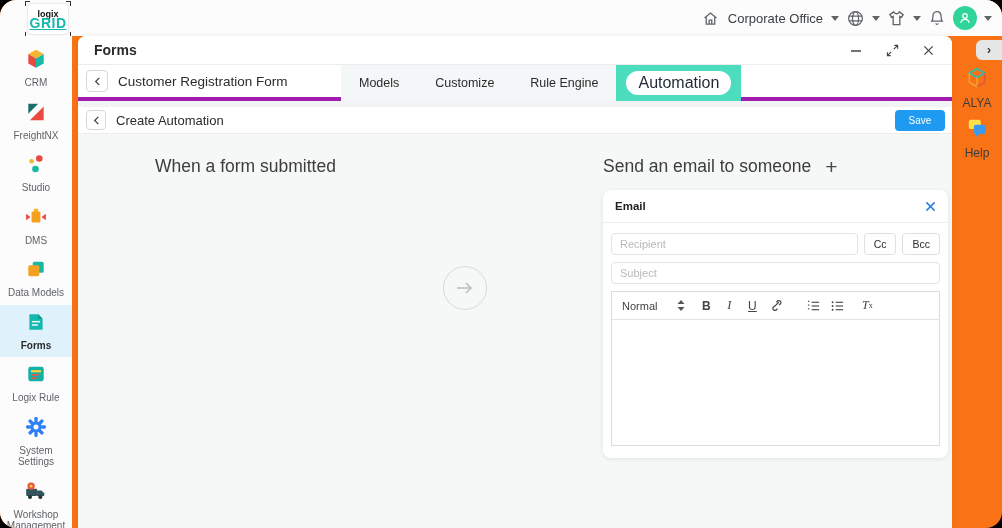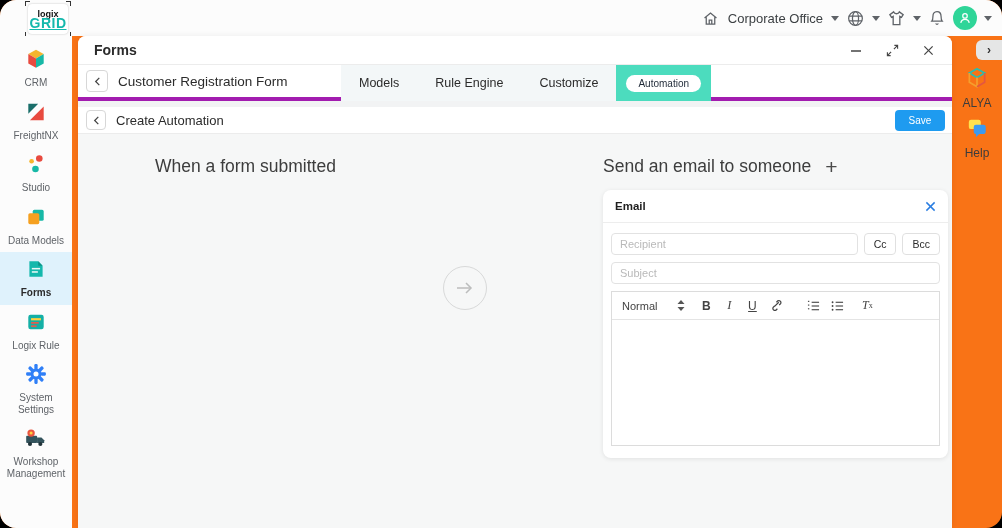--- a/index.html
+++ b/index.html
@@ -49,21 +49,21 @@
   .win-controls { margin-left: auto; display: flex; align-items: center; gap: 20px; }
   .win-btn { display: flex; align-items: center; justify-content: center; width: 16px; height: 16px; cursor: pointer; }
 
   .row1 { position: relative; height: 36px; background: #fff; border-bottom: 4px solid #a21caf; display: flex; align-items: center; padding: 0 8px; }
   .back-btn { width: 22px; height: 22px; border: 1px solid #d7d7d7; border-radius: 4px; background: #fff;
               display: flex; align-items: center; justify-content: center; cursor: pointer; flex: none; }
   .crumb-title { font-size: 13.5px; color: #2b2b2b; margin-left: 10px; }
   .tabs { position: absolute; left: 263px; top: 0; height: 36px; display: flex; background: #f3f7f8; }
   .tab { height: 36px; display: flex; align-items: center; justify-content: center; font-size: 12.5px; color: #2b2b2b; cursor: pointer; padding: 0 18px; }
   .tab.active { background: #4cdcbe; padding: 0 10px; }
-  .tab.active .pill { background: #fff; border-radius: 12px; padding: 3px 12px; font-size: 10px; color: #1f2937; }
+  .tab.active .pill { background: #fff; border-radius: 12px; padding: 3px 12px; font-size: 16px; color: #1f2937; }
 
   .row-gap { height: 6px; background: #f2f3f4; }
   .row2 { height: 27px; background: #fff; border-bottom: 1px solid #ececec; display: flex; align-items: center; padding: 0 7px 0 8px; }
   .row2 .back-btn { width: 20px; height: 20px; }
   .row2-title { font-size: 13px; color: #2b2b2b; margin-left: 10px; }
   .save-btn { margin-left: auto; width: 50px; height: 21px; background: #1e9bf0; color: #fff; font-size: 10px;
               border: none; border-radius: 4px; cursor: pointer; display: flex; align-items: center; justify-content: center; }
 
   
   .canvas { position: relative; flex: 1; background: #f6f7f7; }
@@ -173,20 +173,29 @@
       <div class="side-item">
         <span><svg width="22" height="22" viewBox="0 0 20 20">
               <circle cx="13" cy="5" r="3" fill="#e84a3f"></circle>
               <circle cx="6" cy="7.5" r="2.1" fill="#f5b52e"></circle>
               <circle cx="9.5" cy="14.5" r="3" fill="#17b8a6"></circle>
             </svg></span>
         <span class="lbl">Studio</span>
       </div>
       <div class="side-item">
         <span><svg width="22" height="22" viewBox="0 0 20 20">
+              <rect x="8" y="2.5" width="4" height="3.5" fill="#f5b52e"></rect>
+              <rect x="6" y="5" width="8" height="10" rx="1" fill="#f5a020"></rect>
+              <polygon points="5,10 1,7 1,13" fill="#e84a3f"></polygon>
+              <polygon points="15,10 19,7 19,13" fill="#e84a3f"></polygon>
+            </svg></span>
+        <span class="lbl">DMS</span>
+      </div>
+      <div class="side-item">
+        <span><svg width="22" height="22" viewBox="0 0 20 20">
               <rect x="7" y="3.5" width="10" height="10" rx="1.5" fill="#17b8a6"></rect>
               <rect x="3" y="6.5" width="10" height="10" rx="1.5" fill="#f5a020"></rect>
             </svg></span>
         <span class="lbl">Data Models</span>
       </div>
       <div class="side-item active">
         <span><svg width="22" height="22" viewBox="0 0 20 20">
               <path d="M4 3 H12 L16 7 V17 H4 Z" fill="#14b8ac"></path>
               <polygon points="12,3 16,7 12,7" fill="#0d9488"></polygon>
               <rect x="6.2" y="9" width="7.5" height="1.4" fill="#fff" opacity=".9"></rect>
@@ -284,24 +293,24 @@
           <svg width="9" height="9" viewBox="0 0 10 10" fill="none" stroke="#444" stroke-width="1.4">
               <polyline points="7,1 3,5 7,9"></polyline>
             </svg>
         </span>
         <span class="crumb-title">Customer Registration Form</span>
         <div class="tabs">
           <div class="tab">
               <span>Models</span>
             </div>
           <div class="tab">
+              <span>Customize</span>
+            </div>
+          <div class="tab">
               <span>Rule Engine</span>
-            </div>
-          <div class="tab">
-              <span>Customize</span>
             </div>
           <div class="tab active">
               <span class="pill">Automation</span>
             </div>
         </div>
       </div>
 
       <div class="row-gap"></div>
 
       <div class="row2">

